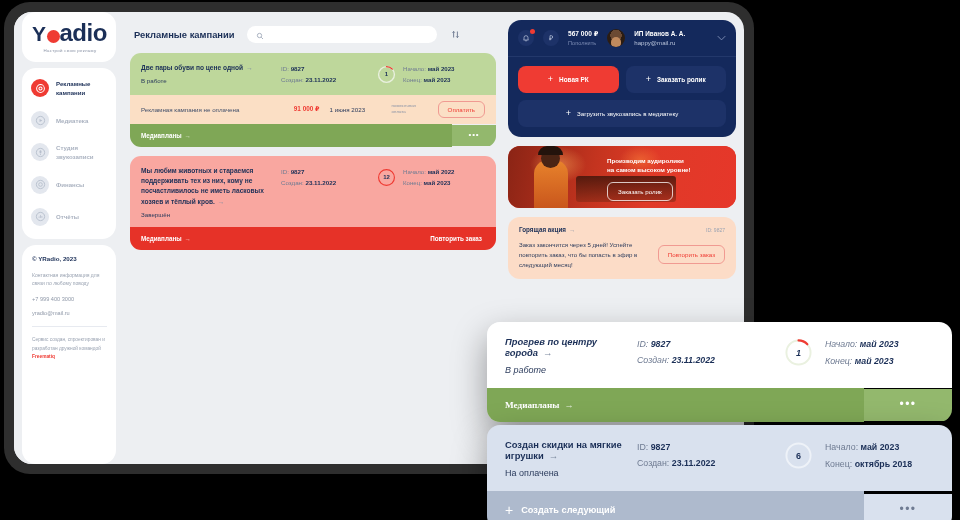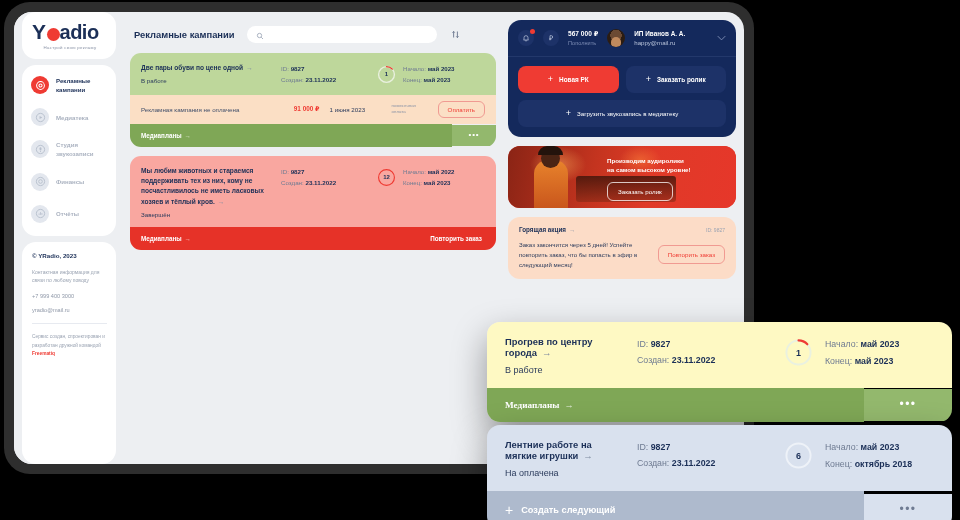--- a/index.html
+++ b/index.html
@@ -38,21 +38,21 @@
   }
   .side-card { background: #fff; border-radius: 14px; }
   .logo-card { padding: 9px 8px 9px 10px; }
   .logo { display:flex; align-items: baseline; line-height: 1;
           font-weight: 700; letter-spacing: -.5px; }
   .logo .y { font-size: 21px; color: #1b2f57; }
   .logo .dot-r {
     display:inline-block; width: 13px; height: 13px; border-radius: 50%;
     background: #ef3b33; margin: 0 1px; position: relative; top: 2px;
   }
-  .logo .rest { font-size: 20px; color: #1b2f57; margin-left: -1px;}
+  .logo .rest { font-size: 24px; color: #1b2f57; margin-left: -1px;}
   .logo-sub { font-size: 4.4px; color: #8a93a6; letter-spacing: .3px;
               margin-top: 3px; text-align: center; }
 
   .nav-card { padding: 4px 0 6px 0; }
   .nav-item {
     display: flex; align-items: center; gap: 7px;
     padding: 7px 8px 7px 9px;
     cursor: pointer; position: relative;
   }
   .nav-item.active { background:#fff; border-radius: 14px; }
@@ -205,21 +205,21 @@
   .hot-btn { border: 1px solid #f09a92; color: #ef3b33; background: transparent;
              font-size: 6.2px; font-family: inherit; border-radius: 6px; padding: 5px 9px;
              cursor: pointer; white-space: nowrap; }
 
   
   .float { position: absolute; border-radius: 13px; overflow: hidden;
            box-shadow: 0 14px 34px rgba(0,0,0,.38); }
   #float-green { left: 487px; top: 322px; width: 465px; }
   #float-white { left: 487px; top: 425px; width: 465px; }
   .f-body { display: flex; align-items: flex-start; padding: 14px 18px 13px; gap: 12px; }
-  #float-green .f-body { background: #fef9c3; }
+  #float-green .f-body { background: #ffffff; font-style: italic; }
   #float-white .f-body { background: #d9e1ee; }
   .f-name { flex: 1 1 auto; min-width: 0; }
   .f-title { font-size: 9.4px; font-weight: 700; color: #1b2f57; }
   .f-title .arr { font-weight: 400; color: #7f8ba0; margin-left: 5px; }
   .f-status { font-size: 9px; color: #2b3b5c; margin-top: 7px; }
   .f-col-id { flex: 0 0 135px; }
   .f-id, .f-created { font-size: 8.8px; color: #6f7b92; line-height: 1.85; }
   .f-id b, .f-created b { color: #1b2f57; font-weight: 700; }
   .f-col-dates { flex: 0 0 150px; display: flex; align-items: center; gap: 12px; }
   .f-ring { position: relative; width: 29px; height: 29px; flex: 0 0 29px; }
@@ -574,21 +574,21 @@
       <div class="f-bar-right">
         <div class="f-dots">•••</div>
       </div>
     </div>
   </section>
 
   <section class="float" id="float-white">
     <div class="f-body">
       <div class="f-name">
         <div class="f-title">
-          <span>Лентние работе на мягкие игрушки</span><span class="arr">→</span>
+          <span>Создан скидки на мягкие игрушки</span><span class="arr">→</span>
         </div>
         <div class="f-status">На оплачена</div>
       </div>
       <div class="f-col-id">
         <div class="f-id">
           <span>ID:</span>
           <b>9827</b>
         </div>
         <div class="f-created">
           <span>Создан:</span>

